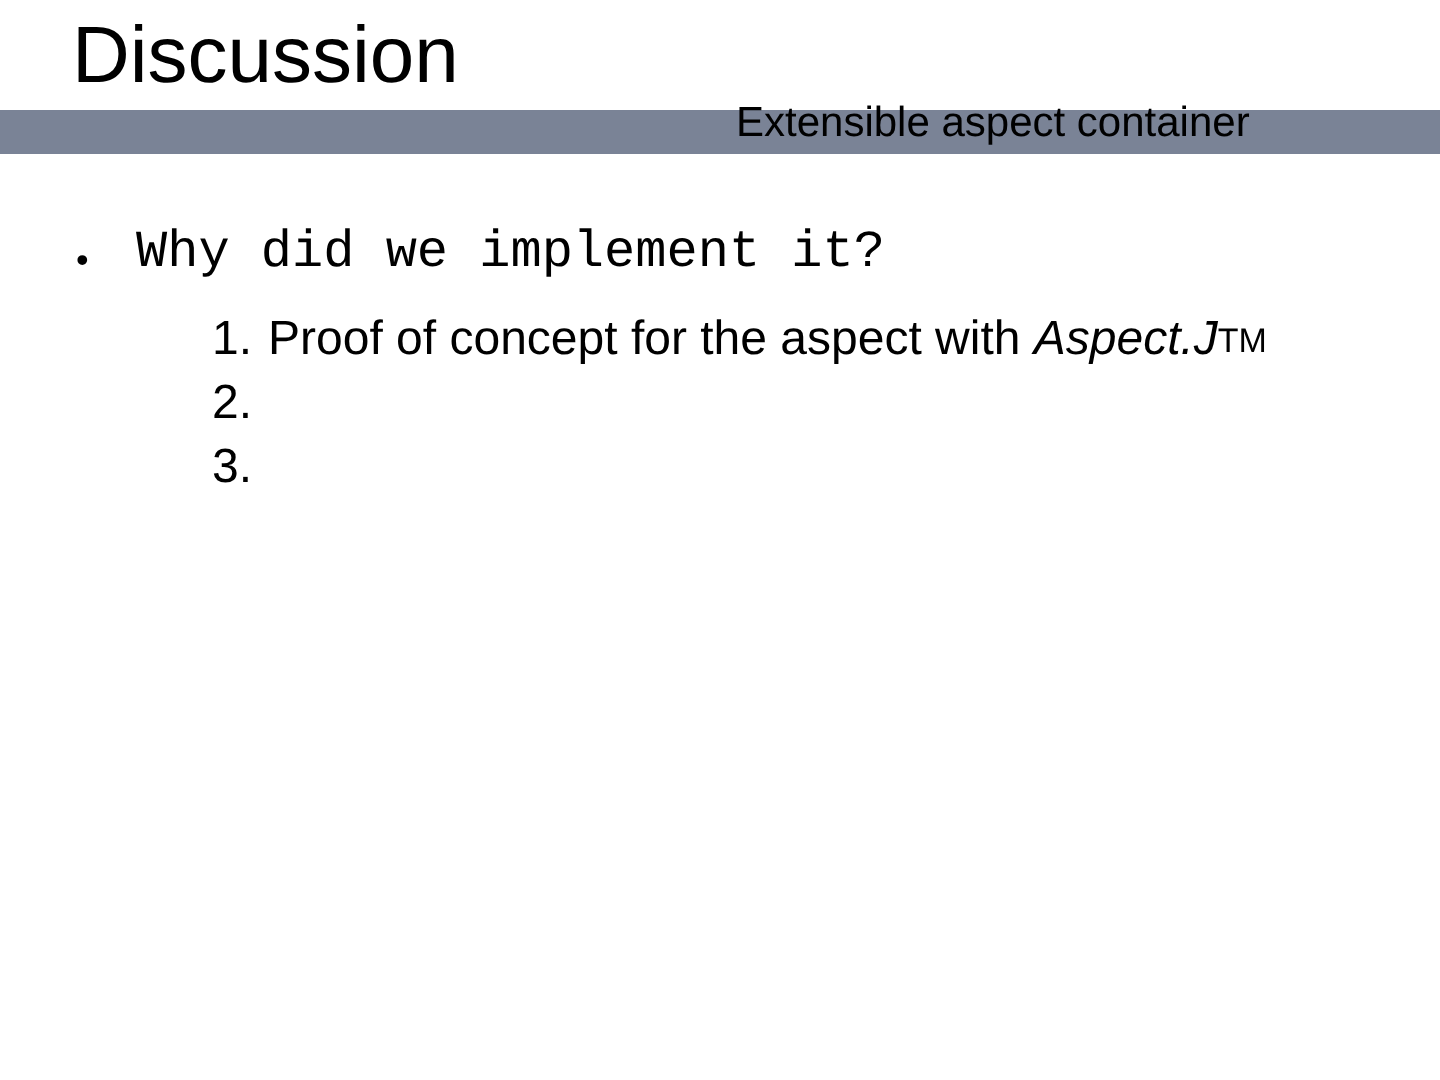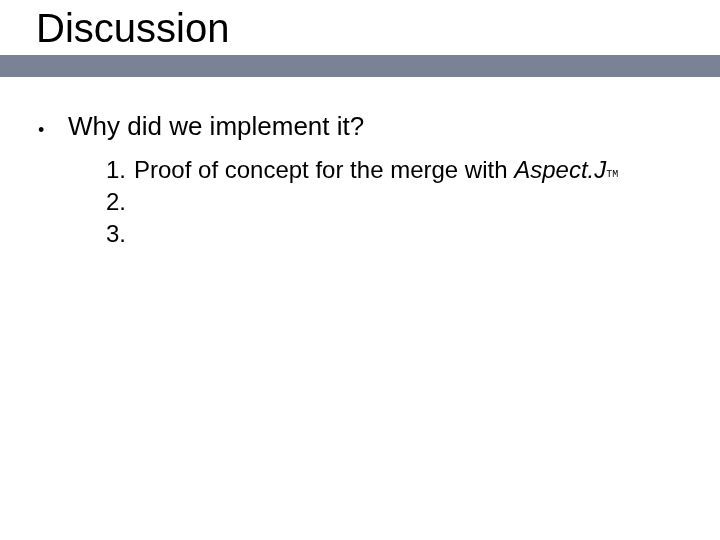--- a/index.html
+++ b/index.html
@@ -57,20 +57,21 @@
     width: 30px;
     font-size: 18px;
     line-height: 30px;
     color: #000;
     text-align: left;
     padding-top: 3px;
   }
   .bullet-text {
     font-size: 26px;
     line-height: 1.15;
+    font-family: Liberation Mono, monospace;
   }
   .numlist {
     margin-top: 6px;
     margin-left: 54px;
   }
   .num-row {
     display: flex;
     align-items: flex-start;
     margin-bottom: 2px;
   }
@@ -84,52 +85,52 @@
   }
   .num-text {
     font-size: 24px;
     line-height: 1.25;
     max-width: 520px;
   }
   .aspectj {
     font-style: italic;
   }
   .tm {
-    font-size: 10px;
+    font-size: 17px;
     vertical-align: baseline;
     position: relative;
     top: -1px;
     font-style: normal;
     letter-spacing: 0;
-    font-family: Liberation Mono, monospace;
   }
 </style>
 </head>
 <body>
 
 <div class="slide">
 
   <div class="title-band"></div>
 
   <div class="slide-title">Discussion</div>
 
+  <div class="subtitle">Extensible aspect container</div>
 
   <div class="body">
 
     <div class="bullet-row">
       <div class="bullet-dot">•</div>
       <div class="bullet-text">Why did we implement it?</div>
     </div>
 
     <div class="numlist">
 
       <div class="num-row">
         <div class="num-label">1.</div>
         <div class="num-text">
-          <span>Proof of concept for the merge with </span><span class="aspectj">Aspect.J</span><span class="tm">TM</span><span></span>
+          <span>Proof of concept for the aspect with </span><span class="aspectj">Aspect.J</span><span class="tm">TM</span><span></span>
         </div>
       </div>
 
       <div class="num-row">
         <div class="num-label">2.</div>
       </div>
 
       <div class="num-row">
         <div class="num-label">3.</div>
       </div>

